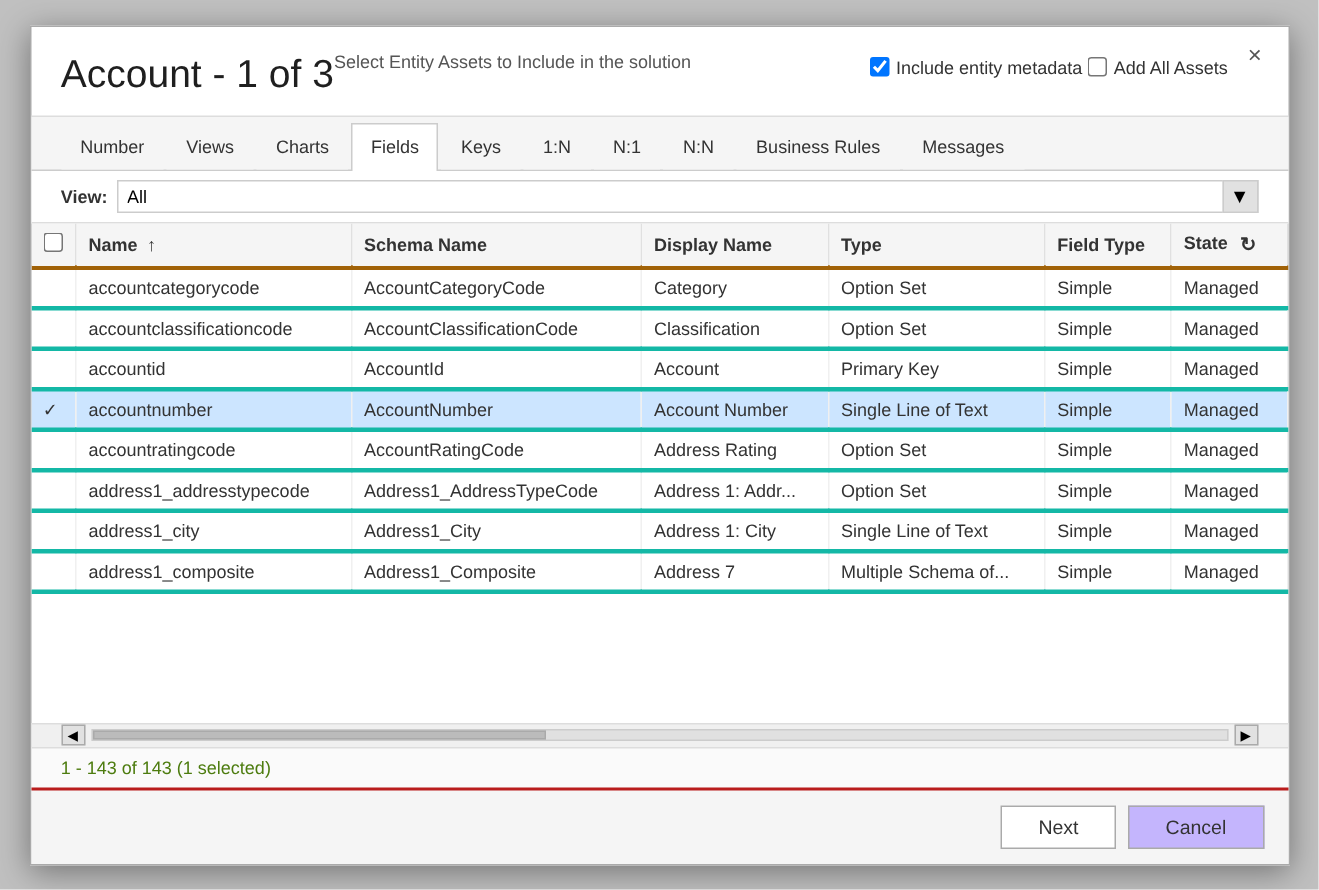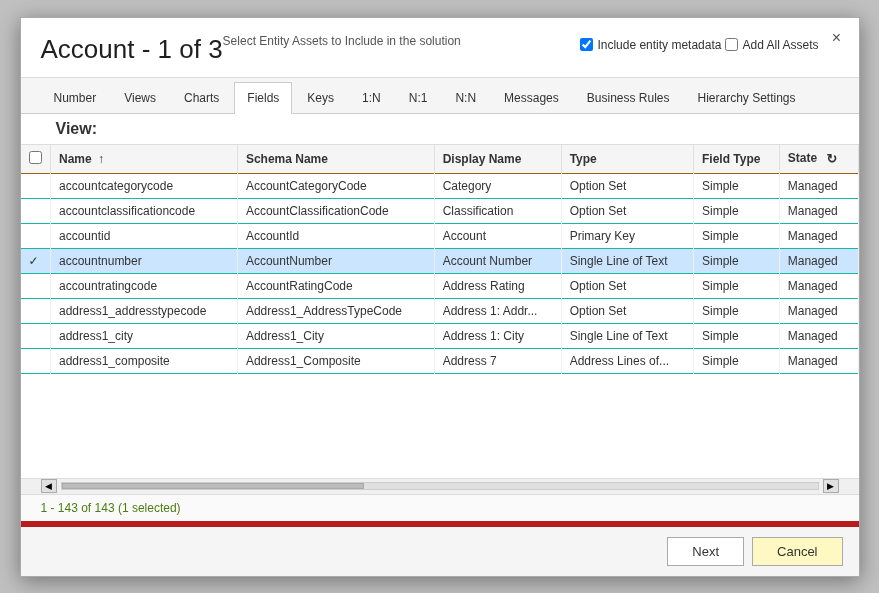--- a/index.html
+++ b/index.html
@@ -101,24 +101,23 @@
     }
     .view-bar {
       display: flex;
       align-items: center;
       padding: 6px 20px;
       border-bottom: 1px solid #ddd;
       background: #fff;
       gap: 6px;
     }
     .view-label {
-      font-size: 16px;
+      font-size: 12px;
       color: #333;
       font-weight: 600;
-      margin-left: 15px;
     }
     .view-select-wrapper {
       flex: 1;
       display: flex;
       align-items: center;
       position: relative;
     }
     .view-select {
       width: 100%;
       padding: 3px 24px 3px 6px;
@@ -146,38 +145,38 @@
       overflow: auto;
       position: relative;
     }
     table {
       width: 100%;
       border-collapse: collapse;
       font-size: 12px;
     }
     thead tr {
       background: #f5f5f5;
-      border-bottom: 1px solid #a16207;
+      border-bottom: 3px solid #a16207;
     }
     thead th {
       padding: 6px 8px;
       text-align: left;
       color: #333;
       font-weight: 600;
       border-right: 1px solid #e0e0e0;
       white-space: nowrap;
       position: sticky;
       top: 0;
       background: #f5f5f5;
     }
     thead th:first-child {
       width: 30px;
     }
     tbody tr {
-      border-bottom: 1px solid #14b8a6;
+      border-bottom: 3px solid #14b8a6;
     }
     tbody tr.selected { background: #cce5ff; }
     tbody td {
       padding: 5px 8px;
       color: #333;
       border-right: 1px solid #f0f0f0;
       white-space: nowrap;
     }
     .sort-icon {
       display: inline-block;
@@ -225,30 +224,30 @@
       width: 40%;
       height: 100%;
       background: #bbb;
       border: 1px solid #aaa;
     }
     .footer {
       display: flex;
       justify-content: flex-end;
       align-items: center;
       padding: 10px 16px;
-      border-top: 6px solid #b91c1c;
+      border-top: 2px solid #b91c1c;
       background: #f5f5f5;
       gap: 8px;
     }
     .btn {
       padding: 6px 24px;
       font-size: 13px;
       cursor: pointer;
       border: 1px solid #aaa;
-      background: #fef9c3;
+      background: #c4b5fd;
       color: #333;
     }
     .btn.primary {
       background: #fff;
     }
   </style>
 </head>
 <body>
 
 <div class="dialog">
@@ -272,27 +271,32 @@
 
   <div class="tabs">
     <div class="tab">Number</div>
     <div class="tab">Views</div>
     <div class="tab">Charts</div>
     <div class="tab active">Fields</div>
     <div class="tab">Keys</div>
     <div class="tab">1:N</div>
     <div class="tab">N:1</div>
     <div class="tab">N:N</div>
+    <div class="tab">Business Rules</div>
     <div class="tab">Messages</div>
-    <div class="tab">Business Rules</div>
-    <div class="tab">Hierarchy Settings</div>
   </div>
 
   <div class="view-bar">
     <span class="view-label">View:</span>
+    <div class="view-select-wrapper">
+      <select class="view-select">
+        <option>All</option>
+      </select>
+      <div class="view-select-arrow">▼</div>
+    </div>
   </div>
 
   <div class="table-container">
     <table>
       <thead>
         <tr>
           <th>
             <input type="checkbox" style="">
           </th>
           <th>
@@ -369,21 +373,21 @@
             <td>Address 1: City</td>
             <td>Single Line of Text</td>
             <td>Simple</td>
             <td>Managed</td>
           </tr>
           <tr>
             <td></td>
             <td>address1_composite</td>
             <td>Address1_Composite</td>
             <td>Address 7</td>
-            <td>Address Lines of...</td>
+            <td>Multiple Schema of...</td>
             <td>Simple</td>
             <td>Managed</td>
           </tr>
         </tbody>
     </table>
   </div>
 
   <div class="hscroll-bar">
     <div class="hscroll-left">◀</div>
     <div class="hscroll-track">

